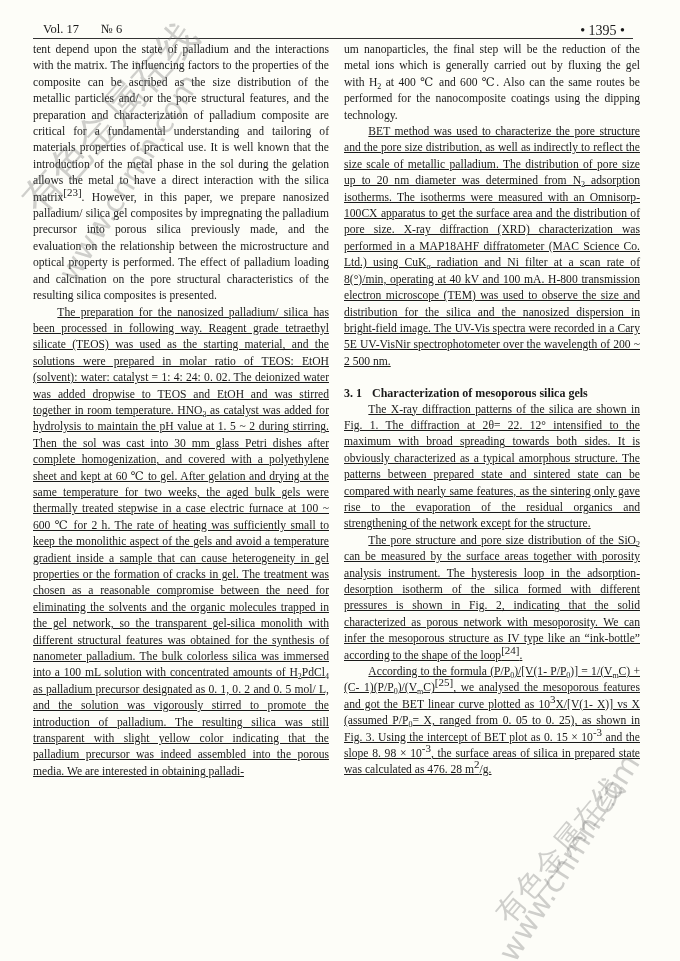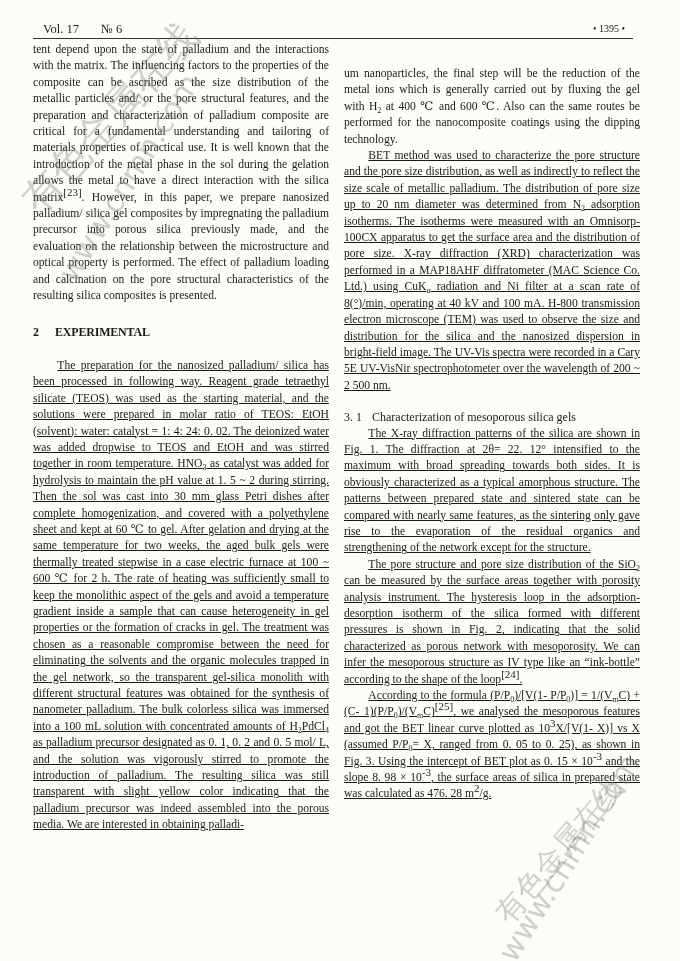--- a/index.html
+++ b/index.html
@@ -10,36 +10,36 @@
     color: #1a1a1a;
     position: relative;
   }
   .header {
     position: absolute; left: 33px; top: 22px; width: 600px; height: 16px;
     font-size: 12.5px; border-bottom: 1.5px solid #333;
   }
   .header .vol { position: absolute; left: 10px; top: 0; }
   .header .no { position: absolute; left: 68px; top: 0; }
   .header .title { position: absolute; left: 152px; top: 0; }
-  .header .pg { position: absolute; right: 8px; top: 1px; font-size: 10px; }
+  .header .pg { position: absolute; right: 8px; top: 1px; font-size: 14px; }
   .col {
     position: absolute; top: 42px; width: 296px;
     font-size: 11.6px; line-height: 16.4px; text-align: justify;
   }
   .col.left { left: 33px; }
-  .col.right { left: 344px; margin-top: 24px; }
+  .col.right { left: 344px; }
   .col p { margin: 0; }
   .indent { text-indent: 2.1em; text-decoration: underline; }
   .h2 {
     font-weight: bold; font-size: 12px; margin: 19px 0 18px 0;
     font-family: "Liberation Serif", serif; letter-spacing: -0.2px;
   }
   .h2 .num { display: inline-block; width: 22px; }
   .h3 {
-    font-weight: normal; font-size: 12px; margin: 15px 0 0 0;
+    font-weight: bold; font-size: 12px; margin: 15px 0 0 0;
   }
   .h3 .num { display: inline-block; width: 28px; }
   sup { font-size: 11px; line-height: 0; }
   sub { font-size: 8px; line-height: 0; }
   .wm {
     position: absolute; color: rgba(120,120,120,0.35); font-size: 40px;
     pointer-events: none; font-family: "DejaVu Sans", sans-serif;
     white-space: nowrap;
   }
 </style>
@@ -48,23 +48,20 @@
 
 <div class="header">
   <span class="vol">Vol. 17</span>
   <span class="no">№ 6</span>
   <span class="pg">• 1395 •</span>
 </div>
 
 <div class="col left">
   <p><span>tent depend upon the state of palladium and the interactions with the matrix. The influencing factors to the properties of the composite can be ascribed as the size distribution of the metallic particles and/ or the pore structural features, and the preparation and characterization of palladium composite are critical for a fundamental understanding and tailoring of materials properties of practical use. It is well known that the introduction of the metal phase in the sol during the gelation allows the metal to have a direct interaction with the silica matrix</span><sup>[23]</sup><span>. However, in this paper, we prepare nanosized palladium/ silica gel composites by impregnating the palladium precursor into porous silica previously made, and the evaluation on the relationship between the microstructure and optical property is performed. The effect of palladium loading and calcination on the pore structural characteristics of the resulting silica composites is presented.</span></p>
 
-  <div class="h2">
-    <span class="num">2</span><span>EXPERIMENTAL</span>
-  </div>
 
   <p class="indent"><span>The preparation for the nanosized palladium/ silica has been processed in following way. Reagent grade tetraethyl silicate (TEOS) was used as the starting material, and the solutions were prepared in molar ratio of TEOS: EtOH (solvent): water: catalyst = 1: 4: 24: 0. 02. The deionized water was added dropwise to TEOS and EtOH and was stirred together in room temperature. HNO</span><sub>3</sub><span> as catalyst was added for hydrolysis to maintain the pH value at 1. 5 ~ 2 during stirring. Then the sol was cast into 30 mm glass Petri dishes after complete homogenization, and covered with a polyethylene sheet and kept at 60 ℃ to gel. After gelation and drying at the same temperature for two weeks, the aged bulk gels were thermally treated stepwise in a case electric furnace at 100 ~ 600 ℃ for 2 h. The rate of heating was sufficiently small to keep the monolithic aspect of the gels and avoid a temperature gradient inside a sample that can cause heterogeneity in gel properties or the formation of cracks in gel. The treatment was chosen as a reasonable compromise between the need for eliminating the solvents and the organic molecules trapped in the gel network, so the transparent gel-silica monolith with different structural features was obtained for the synthesis of nanometer palladium. The bulk colorless silica was immersed into a 100 mL solution with concentrated amounts of H</span><sub>2</sub><span>PdCl</span><sub>4</sub><span> as palladium precursor designated as 0. 1, 0. 2 and 0. 5 mol/ L, and the solution was vigorously stirred to promote the introduction of palladium. The resulting silica was still transparent with slight yellow color indicating that the palladium precursor was indeed assembled into the porous media. We are interested in obtaining palladi-</span></p>
 </div>
 
 <div class="col right">
   <p><span>um nanoparticles, the final step will be the reduction of the metal ions which is generally carried out by fluxing the gel with H</span><sub>2</sub><span> at 400 ℃ and 600 ℃. Also can the same routes be performed for the nanocomposite coatings using the dipping technology.</span></p>
 
   <p class="indent"><span>BET method was used to characterize the pore structure and the pore size distribution, as well as indirectly to reflect the size scale of metallic palladium. The distribution of pore size up to 20 nm diameter was determined from N</span><sub>2</sub><span> adsorption isotherms. The isotherms were measured with an Omnisorp-100CX apparatus to get the surface area and the distribution of pore size. X-ray diffraction (XRD) characterization was performed in a MAP18AHF diffratometer (MAC Science Co. Ltd.) using CuK</span><sub>α</sub><span> radiation and Ni filter at a scan rate of 8(°)/min, operating at 40 kV and 100 mA. H-800 transmission electron microscope (TEM) was used to observe the size and distribution for the silica and the nanosized dispersion in bright-field image. The UV-Vis spectra were recorded in a Cary 5E UV-VisNir spectrophotometer over the wavelength of 200 ~ 2 500 nm.</span></p>
 
 

